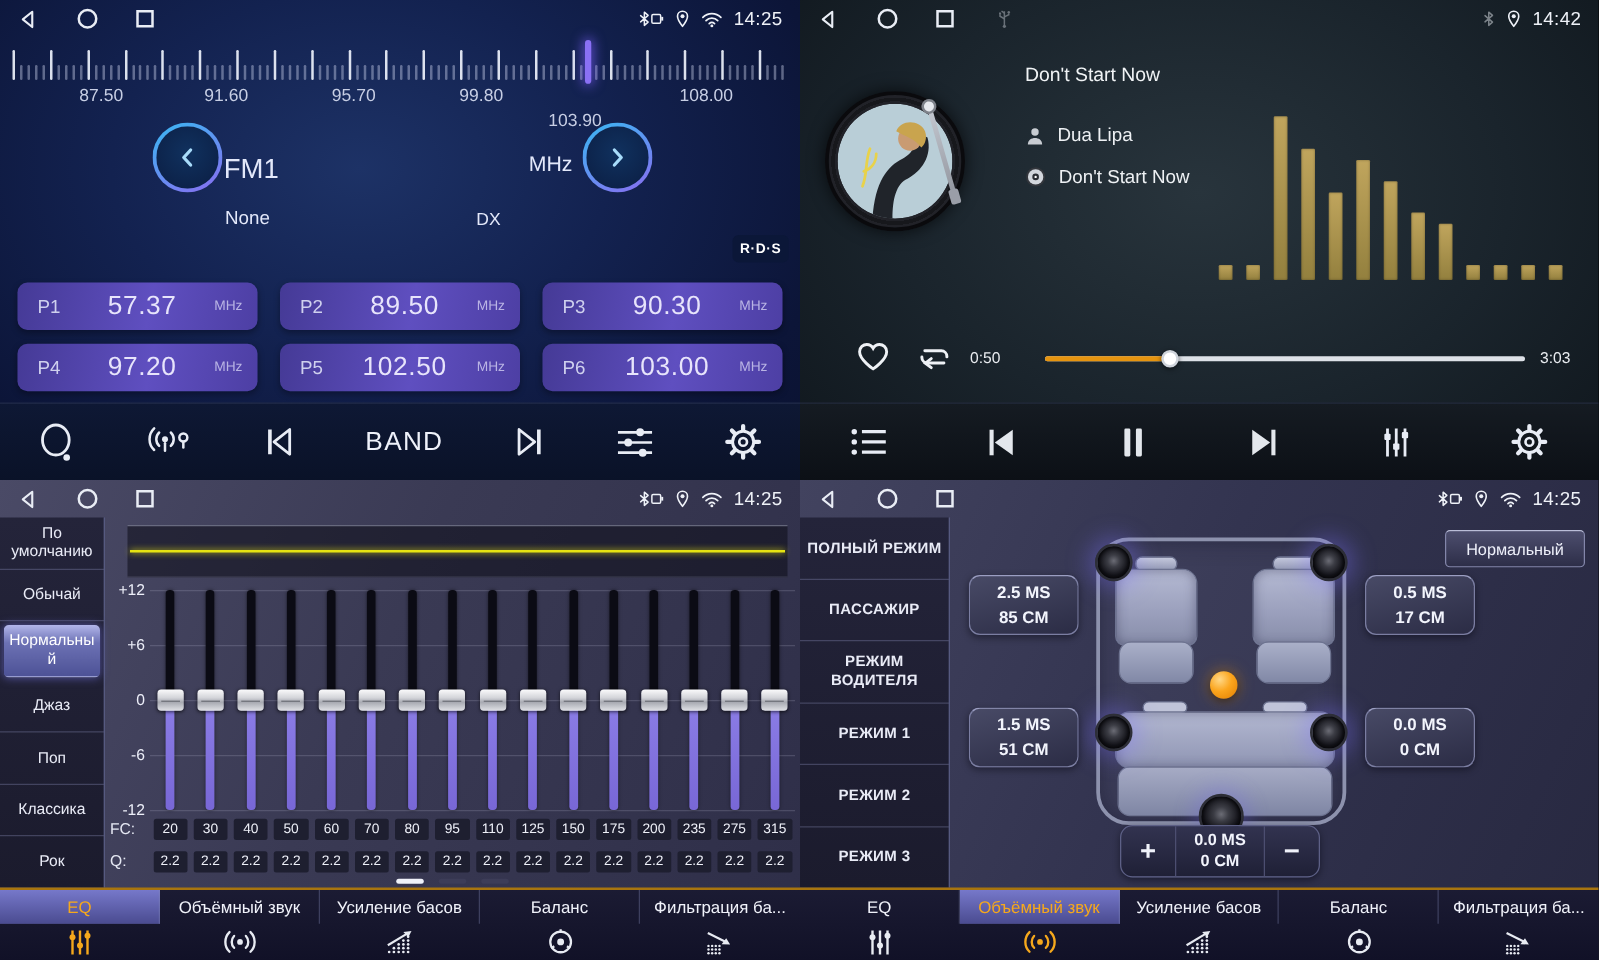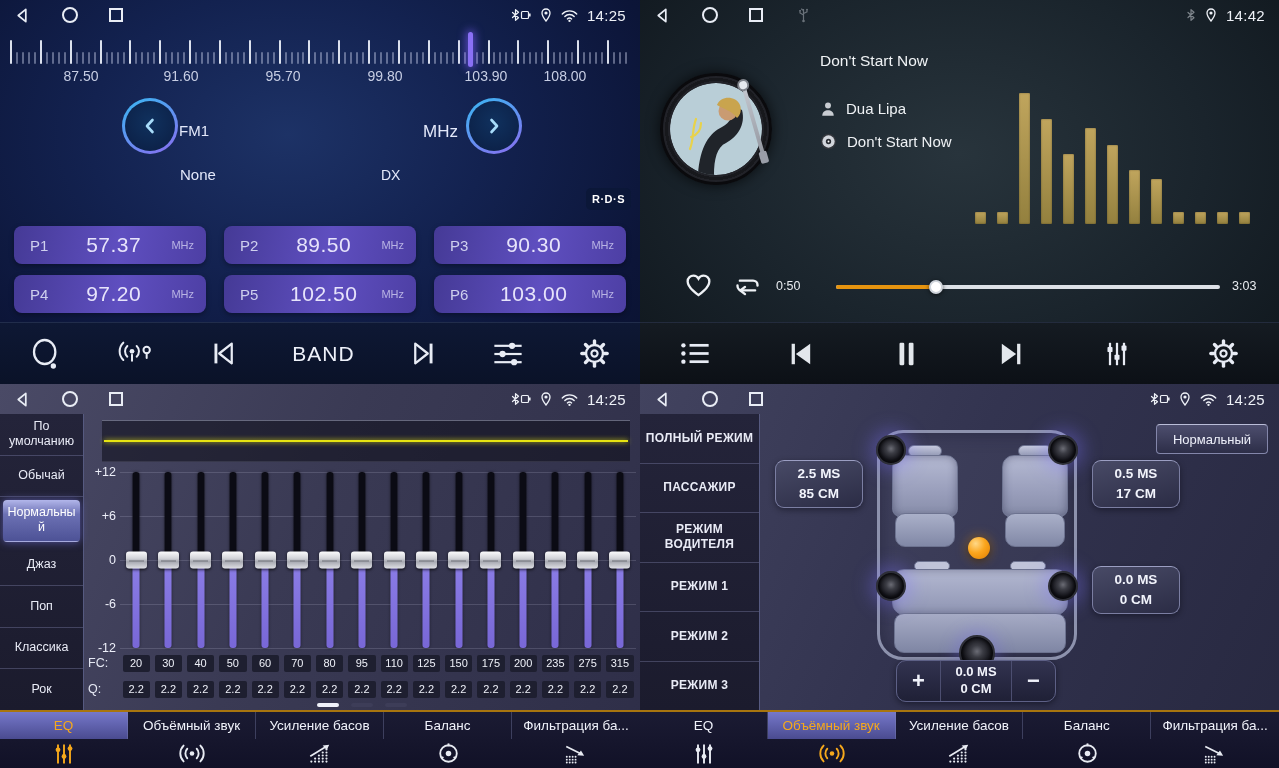--- a/index.html
+++ b/index.html
@@ -264,31 +264,31 @@
         <s></s>
         <s></s>
         <s></s>
       </div>
     <div class="dial-pointer"></div>
     <div class="dial-labels">
         <span style="left: 81px;">87.50</span>
         <span style="left: 181px;">91.60</span>
         <span style="left: 283px;">95.70</span>
         <span style="left: 385px;">99.80</span>
-        <span style="left: 486px;">103.90</span>
+        <span style="left: 460px; margin-top: 20px;">103.90</span>
         <span style="left: 565px;">108.00</span>
       </div>
   </div>
 
   <button class="tune-btn" style="left:122px;top:98px">
       <svg width="20" height="20" viewBox="0 0 20 20" fill="none" stroke="currentColor" stroke-width="2.6" stroke-linecap="round" stroke-linejoin="round">
         <path d="M12.5,4 L7,10 L12.5,16"></path>
       </svg>
     </button>
-  <div class="lab" style="left:179px;top:122px;font-size:15px">FM1</div>
+  <div class="lab" style="left:179px;top:122px;font-size:22px">FM1</div>
   <div class="lab" style="left:423px;top:122px;font-size:17px">MHz</div>
   <button class="tune-btn" style="left:466px;top:98px">
       <svg width="20" height="20" viewBox="0 0 20 20" fill="none" stroke="currentColor" stroke-width="2.6" stroke-linecap="round" stroke-linejoin="round">
         <path d="M7.5,4 L13,10 L7.5,16"></path>
       </svg>
     </button>
   <div class="lab" style="left:180px;top:166px;font-size:15px">None</div>
   <div class="lab" style="left:381px;top:167px;font-size:14px">DX</div>
   <div class="rds">R·D·S</div>
 
@@ -928,20 +928,24 @@
   </div>
 
   <div class="dbox" style="left:135px;top:76px">
       <span>2.5 MS</span>
       <span>85 CM</span>
     </div>
   <div class="dbox" style="left:452px;top:76px">
       <span>0.5 MS</span>
       <span>17 CM</span>
     </div>
+  <div class="dbox" style="left:135px;top:182px">
+      <span>1.5 MS</span>
+      <span>51 CM</span>
+    </div>
   <div class="dbox" style="left:452px;top:182px">
       <span>0.0 MS</span>
       <span>0 CM</span>
     </div>
 
   <div class="cctrl">
     <button class="cbtn plus">+</button>
     <div class="cval">
         <span>0.0 MS</span>
         <span>0 CM</span>

